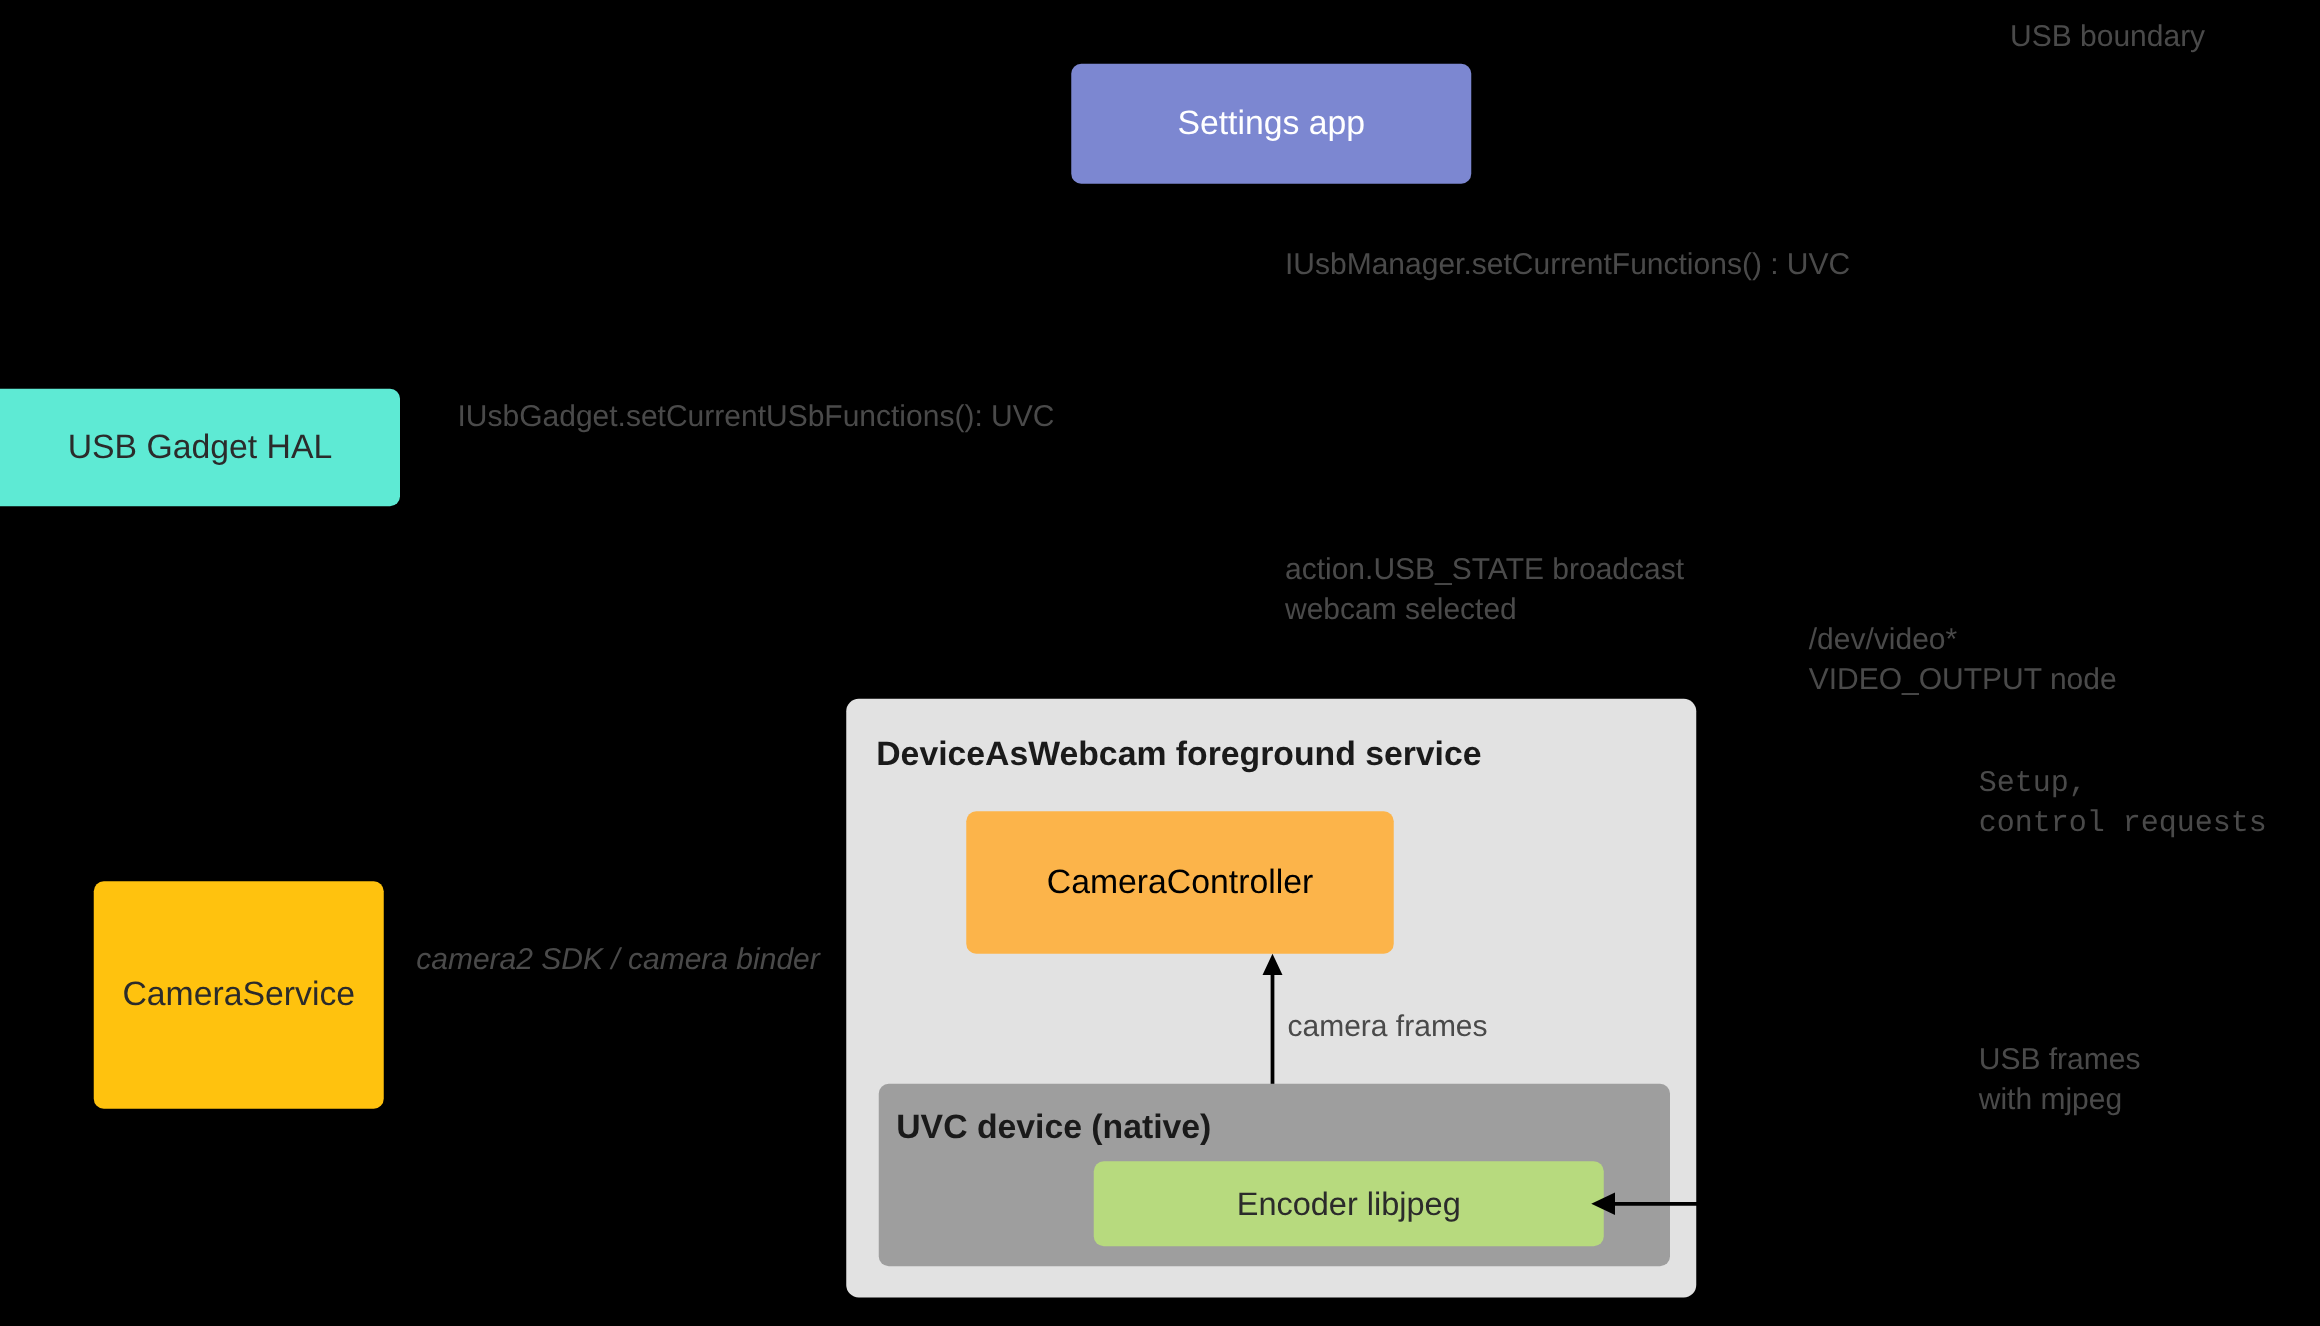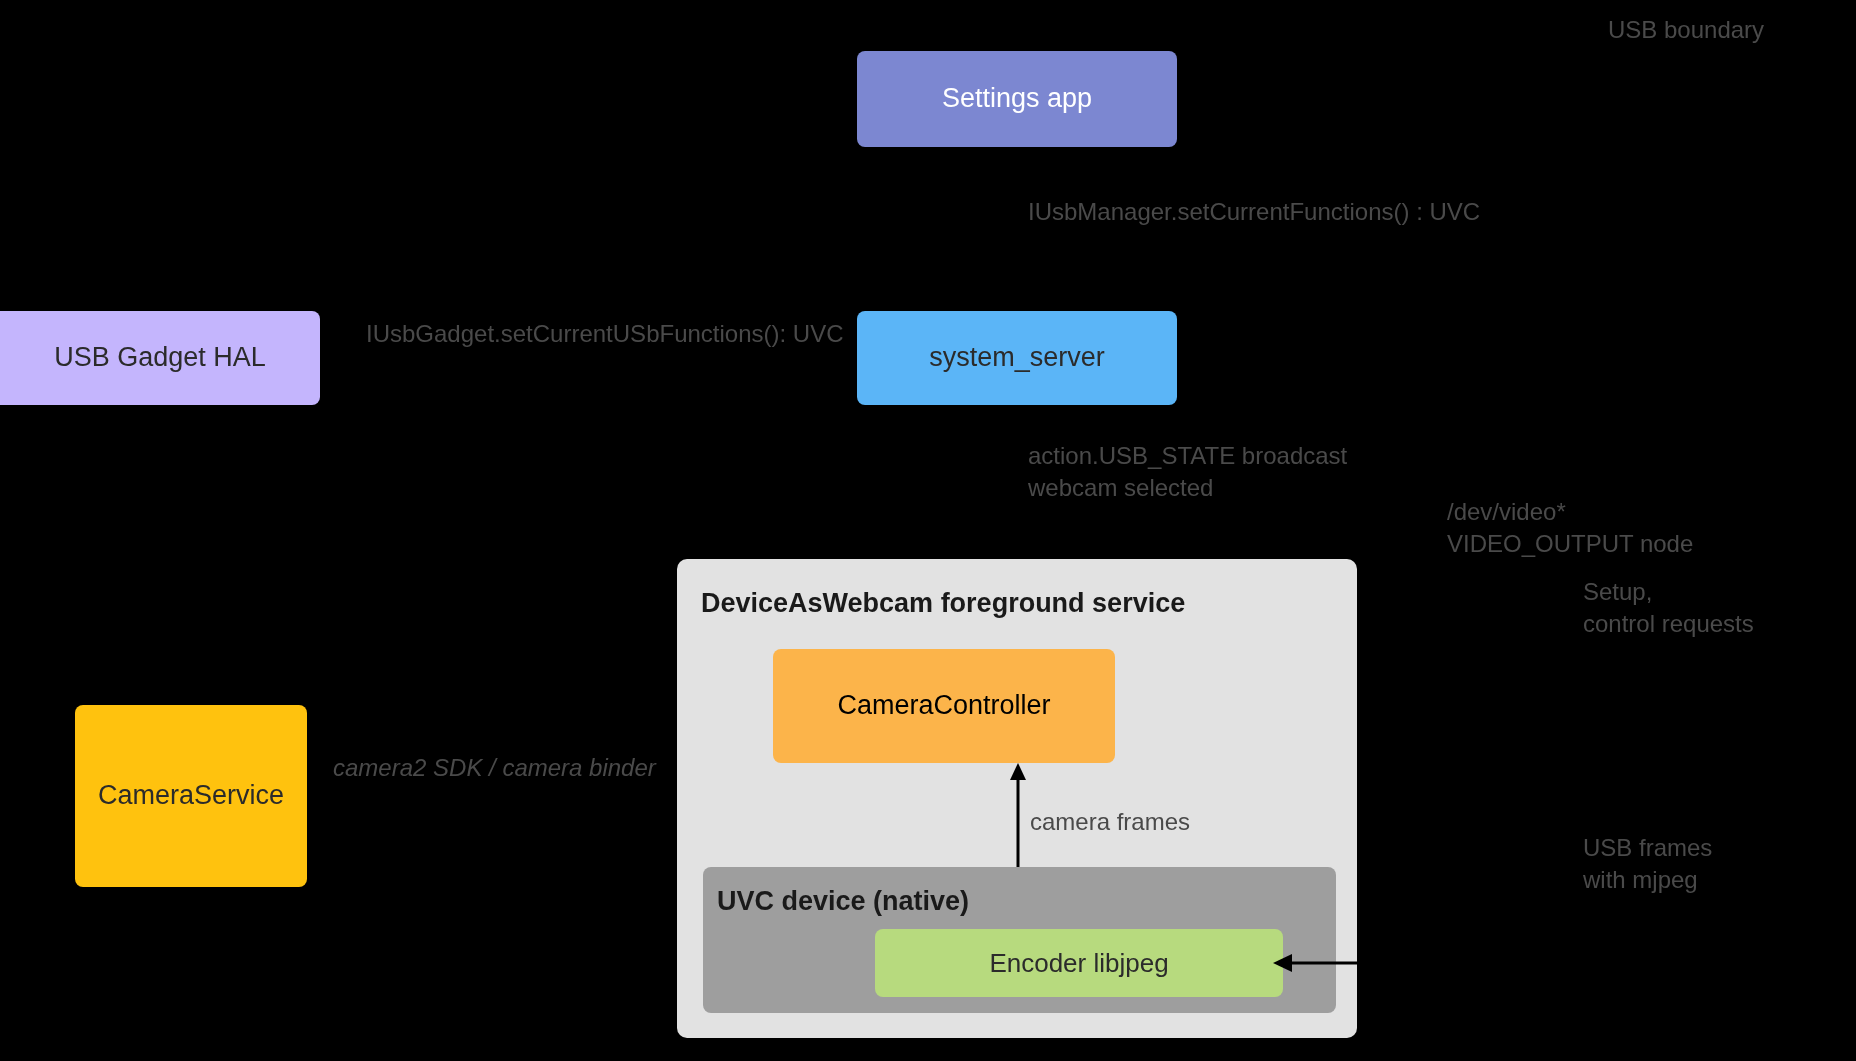--- a/index.html
+++ b/index.html
@@ -42,21 +42,21 @@
   #usb-boundary-label { left: 1608px; top: 14px; }
 
   #settings-app-box {
     left: 857px; top: 51px; width: 320px; height: 96px;
     background: #7c87d1; color: #ffffff; font-size: 27px;
   }
   #usb-manager-call-label { left: 1028px; top: 196px; }
 
   #usb-gadget-hal-box {
     left: 0px; top: 311px; width: 320px; height: 94px;
-    background: #c4b5fd; color: #2b2b2b; font-size: 27px;
+    background: #5eead4; color: #2b2b2b; font-size: 27px;
     border-radius: 0 8px 8px 0;
   }
   #usb-gadget-call-label { left: 366px; top: 318px; }
 
   #system-server-box {
     left: 857px; top: 311px; width: 320px; height: 94px;
     background: #5bb5f7; color: #2b2b2b; font-size: 27px;
   }
   #usb-state-broadcast-label { left: 1028px; top: 440px; }
 
@@ -90,21 +90,21 @@
   #encoder-libjpeg-box {
     left: 875px; top: 929px; width: 408px; height: 68px;
     background: #b7da7e; color: #2b2b2b; font-size: 26px;
   }
 
   #uvc-gadget-driver-box {
     left: 1420px; top: 558px; width: 138px; height: 472px;
     background: #e2e2e2; color: #2b2b2b; font-size: 26px;
     flex-direction: column;
   }
-  #setup-control-requests-label { left: 1583px; top: 576px; }
+  #setup-control-requests-label { left: 1583px; top: 612px; font-family: Liberation Mono, monospace; }
   #usb-frames-mjpeg-label { left: 1583px; top: 832px; }
 
   #camera-service-box {
     left: 75px; top: 705px; width: 232px; height: 182px;
     background: #ffc20e; color: #2b2b2b; font-size: 27px;
   }
   #camera-binder-label { left: 333px; top: 752px; font-style: italic; }
 
   
   #camera-buffers-arrow {
@@ -125,21 +125,20 @@
   <div class="annot" id="usb-boundary-label">USB boundary</div>
 
   <div class="box" id="settings-app-box">Settings app</div>
 
   <div class="annot" id="usb-manager-call-label">IUsbManager.setCurrentFunctions() : UVC</div>
 
   <div class="box" id="usb-gadget-hal-box">USB Gadget HAL</div>
 
   <div class="annot" id="usb-gadget-call-label">IUsbGadget.setCurrentUSbFunctions(): UVC</div>
 
-  <div class="box" id="system-server-box">system_server</div>
 
   <div class="annot" id="usb-state-broadcast-label">action.USB_STATE broadcast
 webcam selected</div>
 
   <div class="annot" id="video-node-label">/dev/video*
 VIDEO_OUTPUT node</div>
 
   <div id="deviceaswebcam-container"></div>
   <div class="container-title" id="deviceaswebcam-title">DeviceAsWebcam foreground service</div>
 

